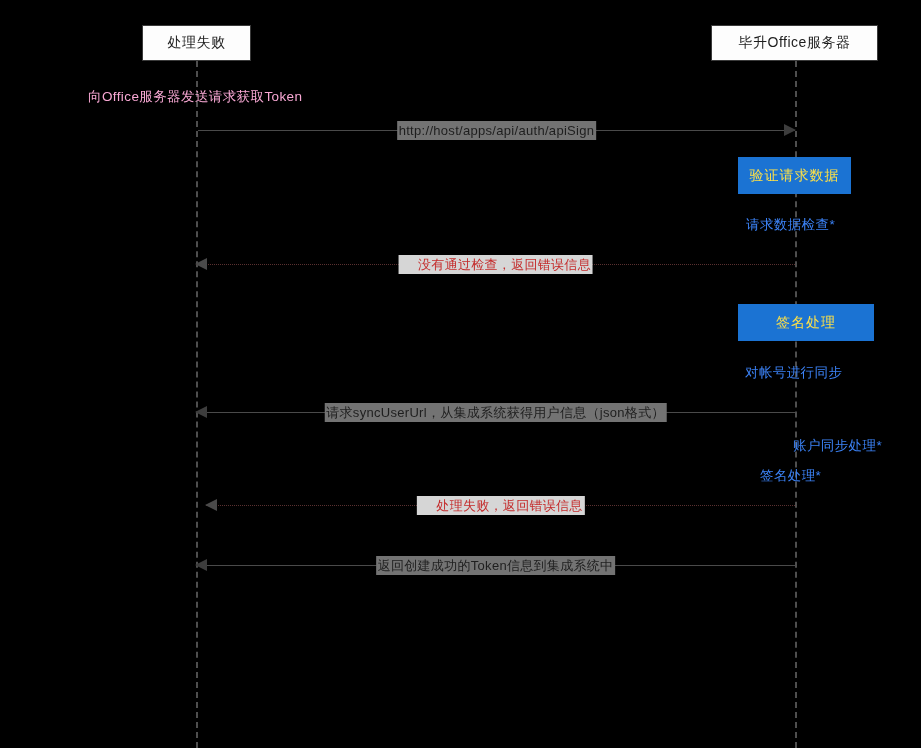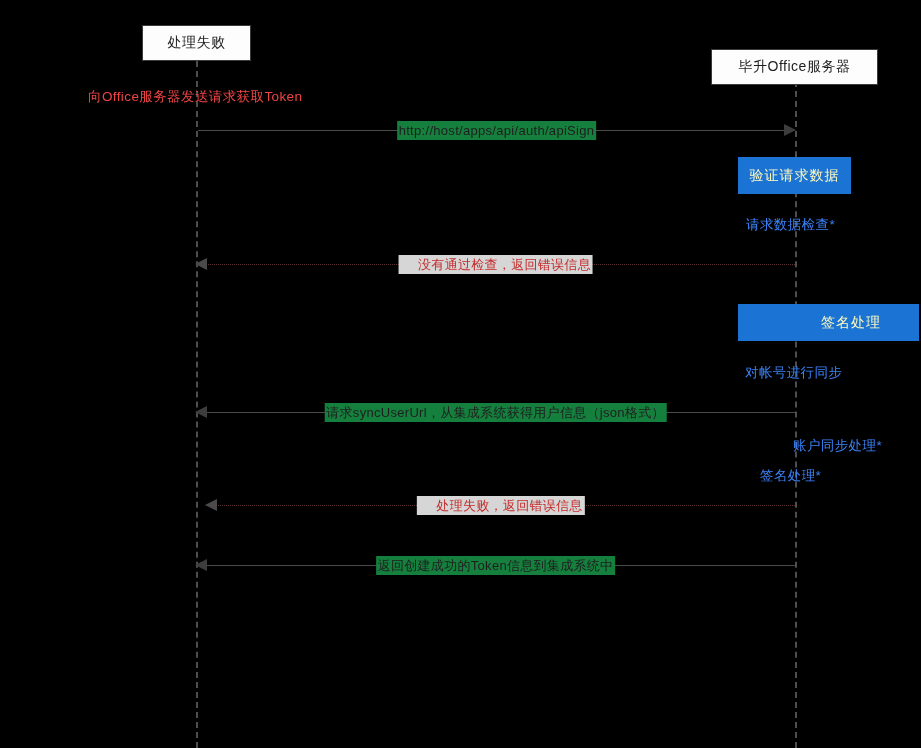--- a/index.html
+++ b/index.html
@@ -14,35 +14,35 @@
   .actor{
     position:absolute;
     background:#fdfdfd;
     border:1px solid #3a3a3a;
     box-sizing:border-box;
     display:flex;align-items:center;justify-content:center;
     color:#1d1d1d;font-size:14px;letter-spacing:.5px;
     white-space:nowrap;
   }
   .actor-left{left:142px;top:25px;width:109px;height:36px;}
-  .actor-right{left:711px;top:25px;width:167px;height:36px;margin-top:24px;}
+  .actor-right{left:711px;top:25px;width:167px;height:36px;}
 
   
   .lifeline{
     position:absolute;top:61px;bottom:0;width:0;
     border-left:2px dashed #4e4e4e;
   }
   .ll-left{left:196px;}
   .ll-right{left:795px;}
 
   
   .note{
     position:absolute;
     font-size:13.5px;
-    color:#ef4444;
+    color:#f9a8d4;
     white-space:nowrap;
     letter-spacing:.4px;
   }
   .note-dim{color:#3b82f6;}
 
   
   .msg{position:absolute;height:18px;}
   .msg .line{
     position:absolute;left:0;right:0;top:8px;height:0;
     border-top:1.6px solid #4a4a4a;
@@ -61,40 +61,40 @@
   }
   .msg .head.left{
     left:-1px;
     border-top:6px solid transparent;
     border-bottom:6px solid transparent;
     border-right:12px solid #3d3d3d;
   }
   .msg.dotted .head.left{border-right-color:#4a4a4a;}
   .msg .label{
     position:absolute;top:-1px;left:50%;transform:translateX(-50%);
-    background:#15803d;
+    background:#737373;
     padding:0 2px;
     font-size:13px;
     line-height:19px;
     color:#1e1e1e;
     white-space:nowrap;
     letter-spacing:.3px;
   }
   .msg.dotted .label{
     color:#c42b2b;
     background:#d6d6d6;
     padding-left:20px;
   }
 
   
   .action{
     position:absolute;
     background:#1b73d3;
     display:flex;align-items:center;justify-content:center;
-    color:#fef9c3;font-size:14px;letter-spacing:1px;
+    color:#fde047;font-size:14px;letter-spacing:1px;
     white-space:nowrap;
   }
 </style>
 </head>
 <body>
 
 <div id="stage">
 
   <div class="lifeline ll-left"></div>
   <div class="lifeline ll-right"></div>
@@ -119,21 +119,21 @@
   </div>
 
   <div class="note note-dim" style="left:746px;top:216px;">请求数据检查*</div>
 
   <div class="msg dotted" style="left:196px;top:256px;width:599px;">
     <div class="line"></div>
     <div class="head left"></div>
     <div class="label">没有通过检查，返回错误信息</div>
   </div>
 
-  <div class="action" style="left:738px;top:304px;width:136px;height:37px;padding-left:45px;">
+  <div class="action" style="left:738px;top:304px;width:136px;height:37px;">
     <span>签名处理</span>
   </div>
 
   <div class="note note-dim" style="left:745px;top:364px;text-align:right;">对帐号进行同步</div>
 
   <div class="msg" style="left:196px;top:404px;width:599px;">
     <div class="line"></div>
     <div class="head left"></div>
     <div class="label">请求syncUserUrl，从集成系统获得用户信息（json格式）</div>
   </div>

